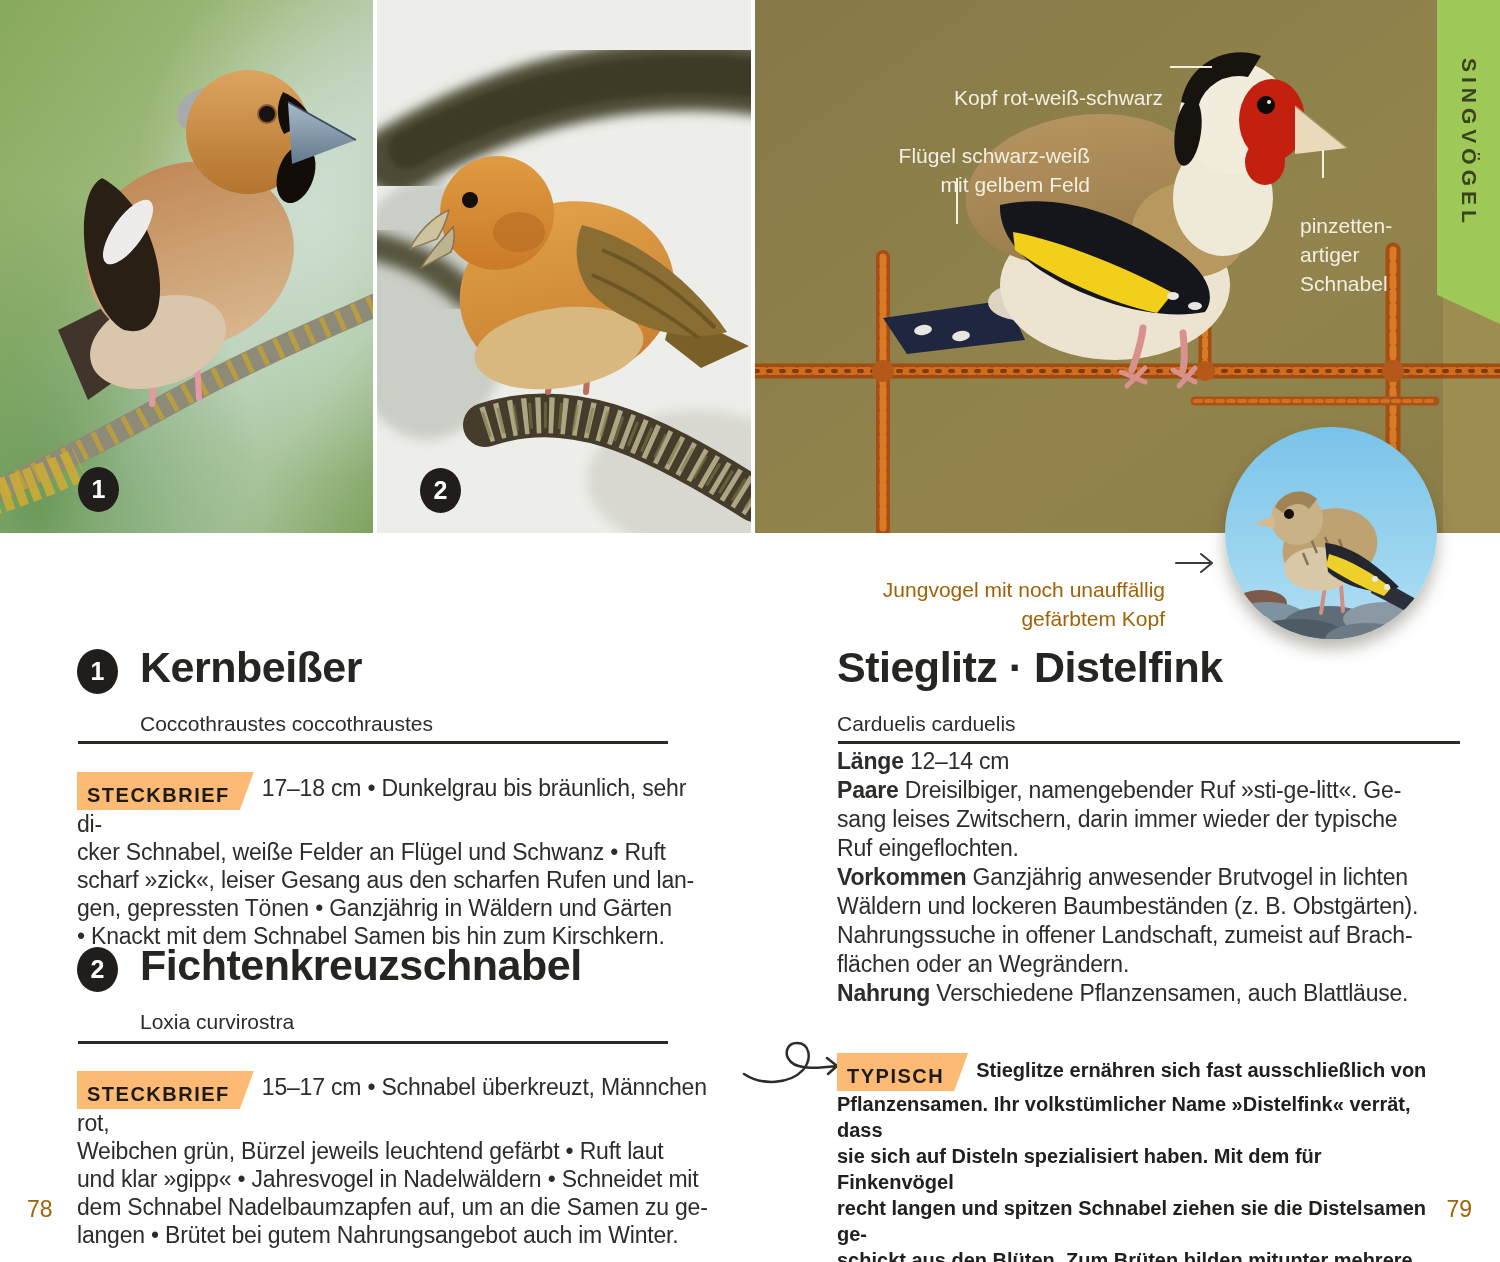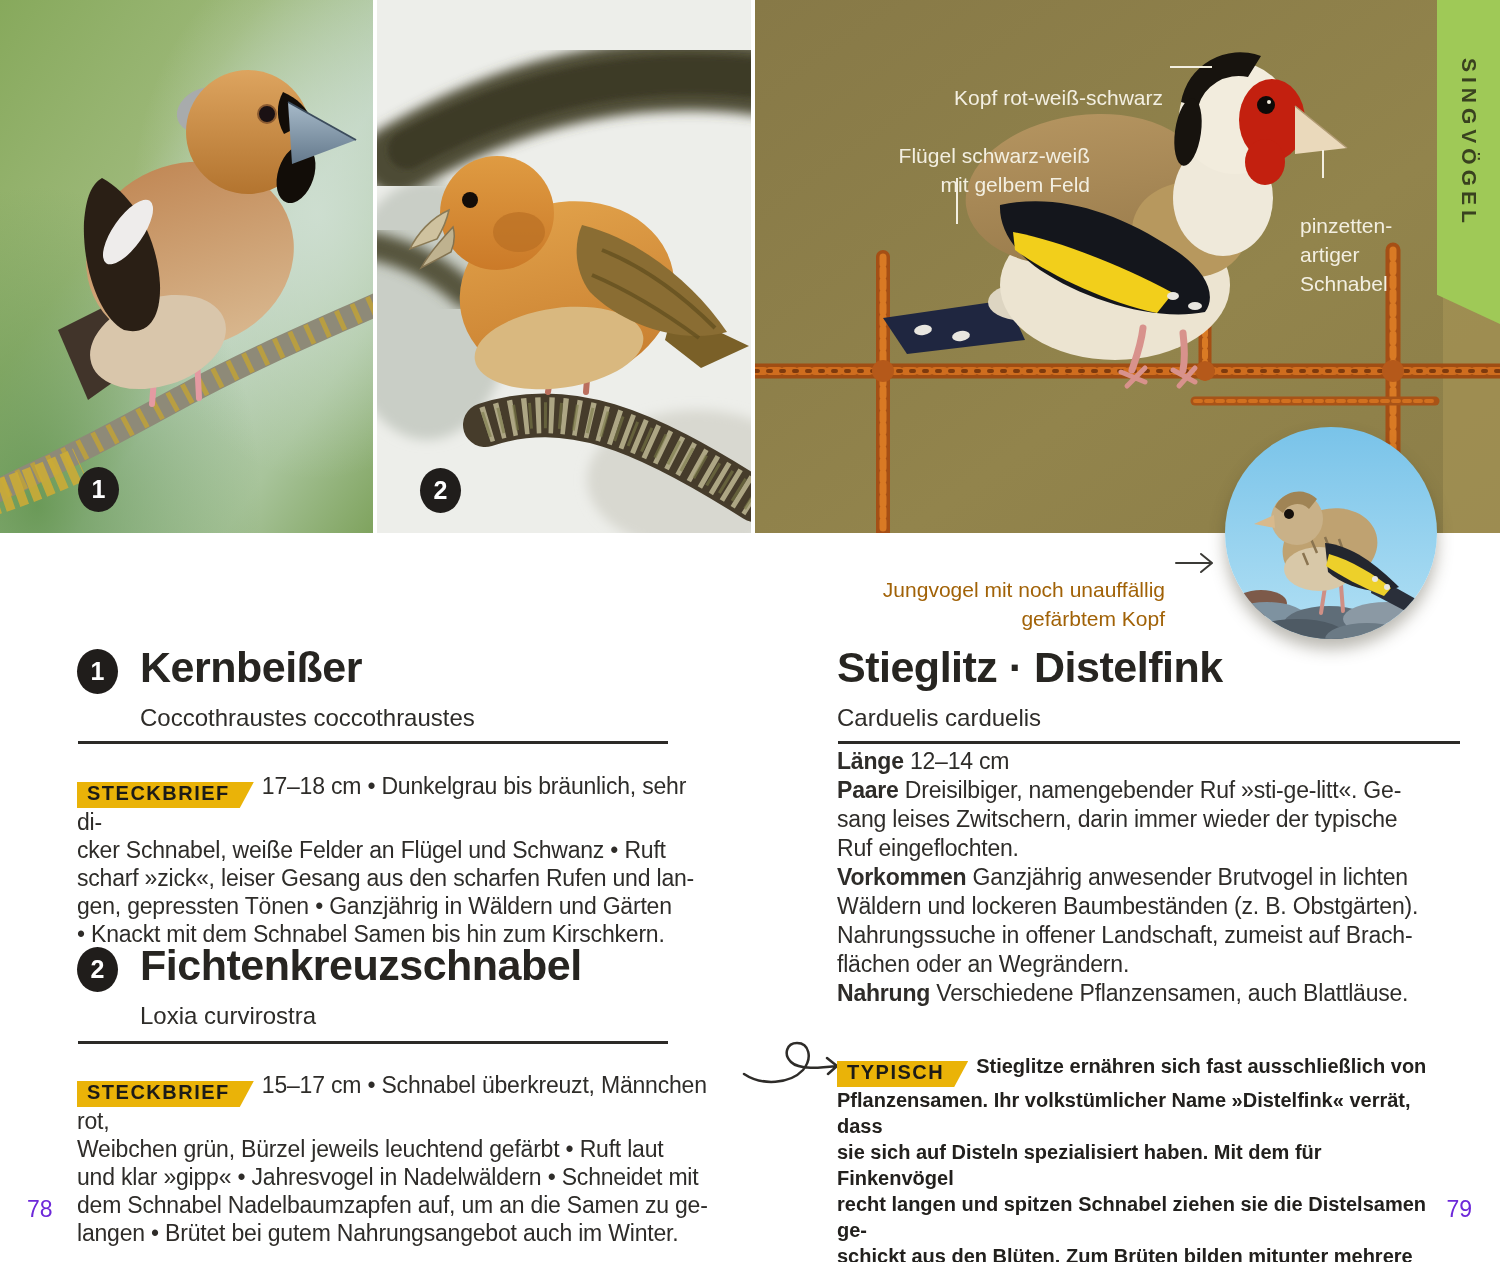--- a/index.html
+++ b/index.html
@@ -23,33 +23,33 @@
         white-space:pre-line;}
   .anno-line{position:absolute;background:#f3efe1;}
   
   .inset{position:absolute;left:1225px;top:427px;width:212px;height:212px;border-radius:50%;
          overflow:hidden;box-shadow:0 10px 16px rgba(60,55,35,.35);}
   .caption{position:absolute;color:#a16207;font-size:21px;line-height:29px;text-align:right;
            white-space:pre-line;}
   
   .entry-head{position:absolute;display:flex;align-items:flex-start;}
   .title{font-size:43px;font-weight:700;letter-spacing:-0.5px;line-height:1.05;margin:0;color:#272521;}
-  .latin{font-size:24px;color:#2e2c29;margin-top:14px;}
+  .latin{font-size:21px;color:#2e2c29;margin-top:22px;}
   .divider{position:absolute;height:2.5px;background:#2c2a27;}
   .para{position:absolute;font-size:23px;line-height:28px;letter-spacing:-0.2px;color:#2e2c29;}
   .para .bodytext{white-space:pre-line;}
-  .glabel{display:inline-block;background:#eab308;color:#1c1b17;font-weight:700;font-size:20px;
-          letter-spacing:1.5px;padding:0 24px 4px 10px;margin-right:8px;vertical-align:-6px;
+  .glabel{display:inline-block;background:#fdba74;color:#1c1b17;font-weight:700;font-size:20px;
+          letter-spacing:1.5px;padding:12px 24px 4px 10px;margin-right:8px;vertical-align:-6px;
           clip-path:polygon(0 0,100% 0,calc(100% - 14px) 100%,0 100%);line-height:1.1;}
   .info{position:absolute;font-size:23px;line-height:29px;letter-spacing:-0.2px;}
   .info .row b{font-weight:700;}
   .info .row span{white-space:pre-line;}
   .typisch{position:absolute;font-size:20px;line-height:26px;font-weight:700;color:#22201d;}
   .typisch .bodytext{white-space:pre-line;}
-  .pagenum{position:absolute;font-size:23px;color:#6d28d9;}
+  .pagenum{position:absolute;font-size:23px;color:#a16207;}
 </style>
 </head>
 <body>
 
 <div id="canvas">
 
   <div class="photo" style="left:0;width:373px;">
     <svg width="373" height="533" viewBox="0 0 373 533">
       <defs>
         <linearGradient id="b1bg" x1="0" y1="0" x2="1" y2="1">

